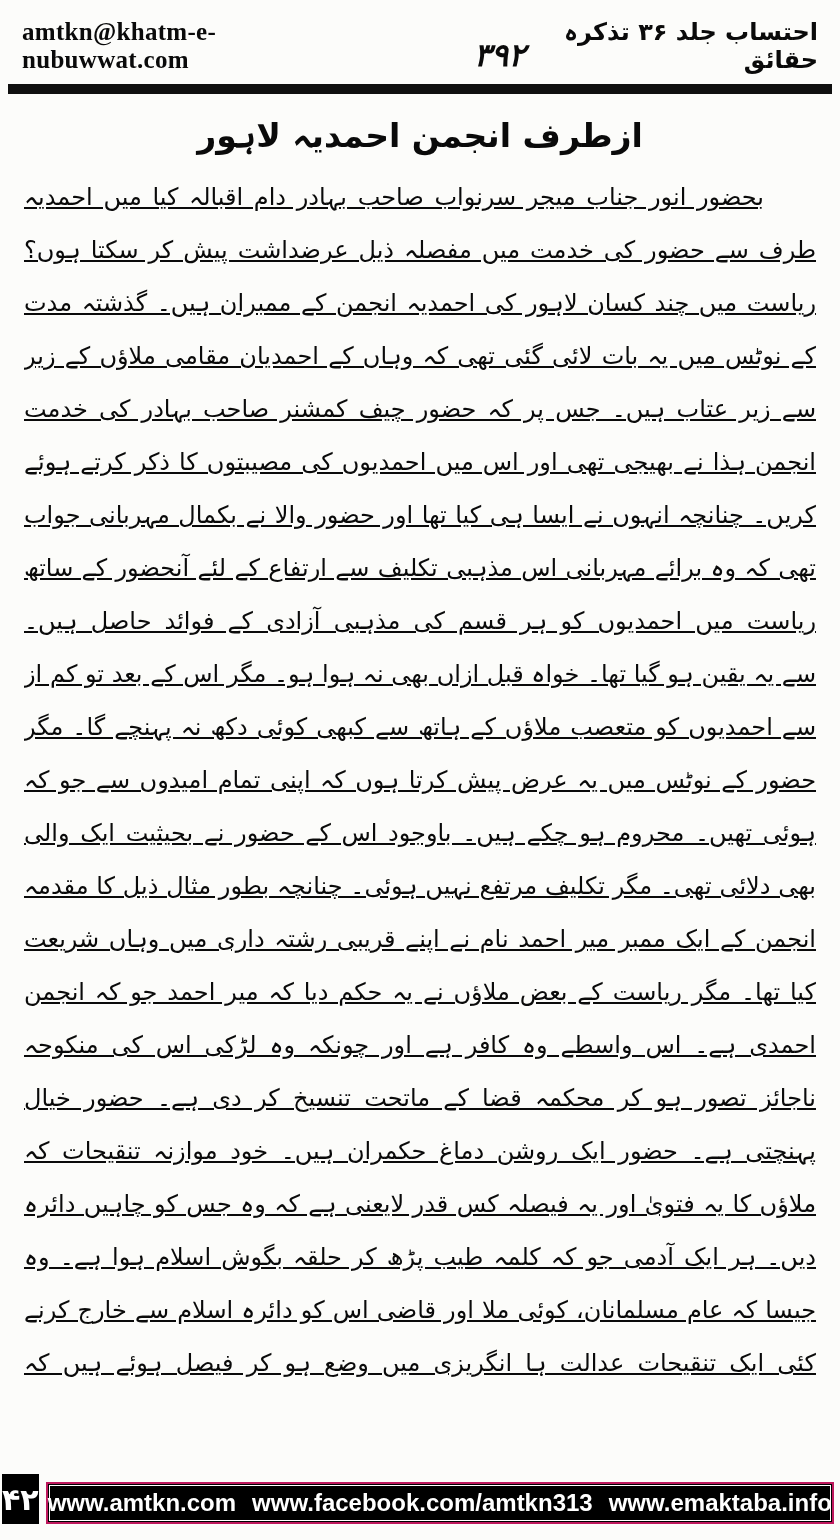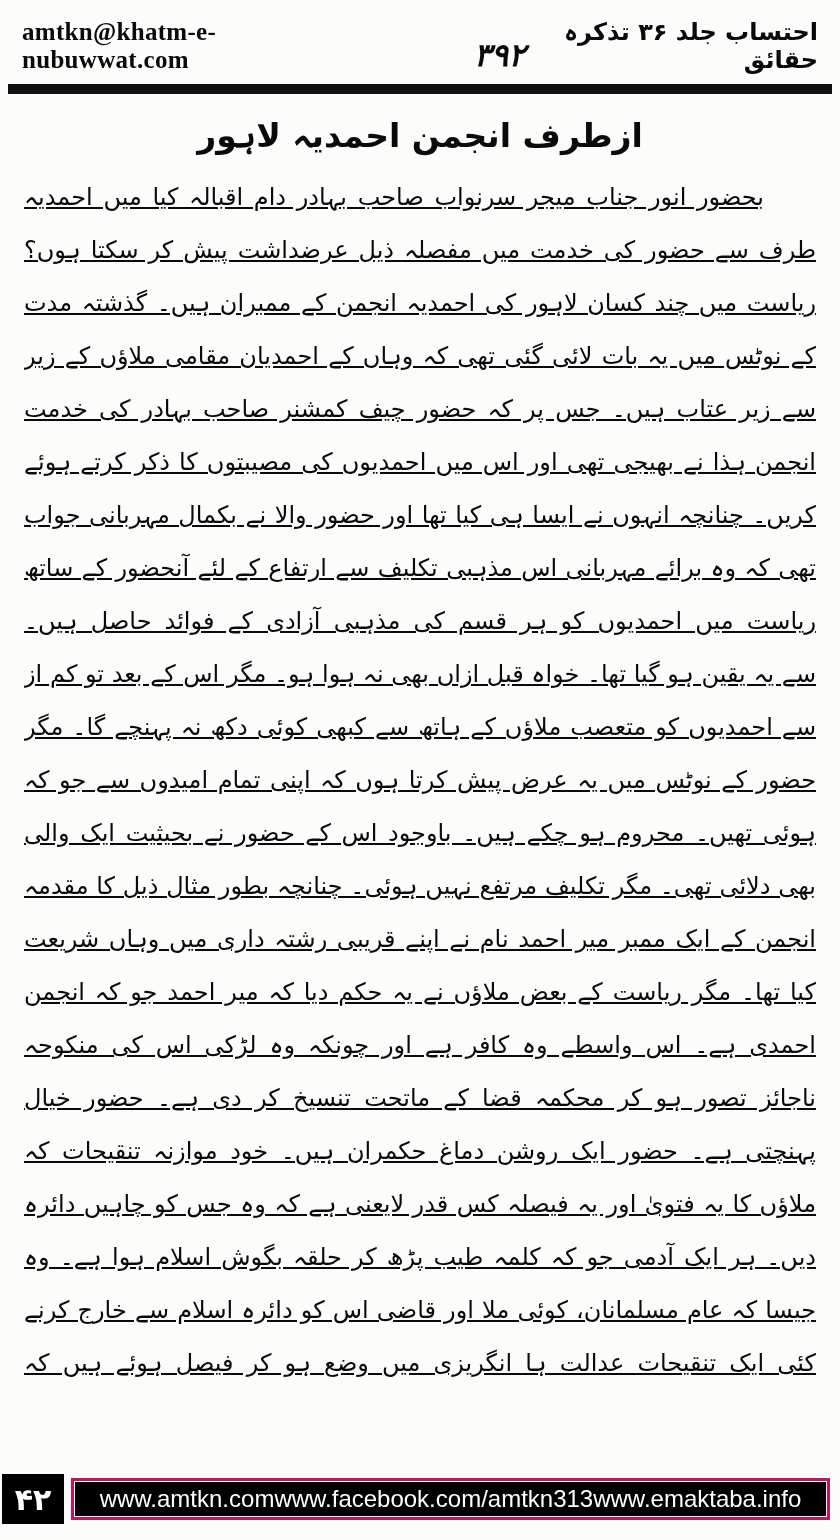--- a/index.html
+++ b/index.html
@@ -75,21 +75,21 @@
   .body-text div.body-line:nth-of-type(1) { padding-right: 52px; }
 
   
   .footer {
     position: absolute;
     left: 0;
     right: 10px;
     bottom: 16px;
     height: 50px;
     display: flex;
-    align-items: center;
+    align-items: flex-end;
     padding-left: 2px;
   }
   .footer-page {
     background: #000;
     color: #fff;
     width: 62px;
     height: 50px;
     display: flex;
     align-items: center;
     justify-content: center;
@@ -99,24 +99,25 @@
   }
   .footer-bar {
     background: #000;
     color: #fff;
     flex: 1;
     height: 42px;
     margin-left: 7px;
     display: flex;
     align-items: center;
     justify-content: center;
+    gap: 16px;
     font-family: "Liberation Sans", sans-serif;
-    font-weight: normal;
+    font-weight: bold;
     font-size: 24px;
-    border: 4px solid #be185d;
+    border: 2px solid #be185d;
     outline: 1px solid #fff;
     outline-offset: -4px;
   }
   .footer-link { white-space: nowrap; }
 </style>
 </head>
 <body>
 
 <div class="page">
 

